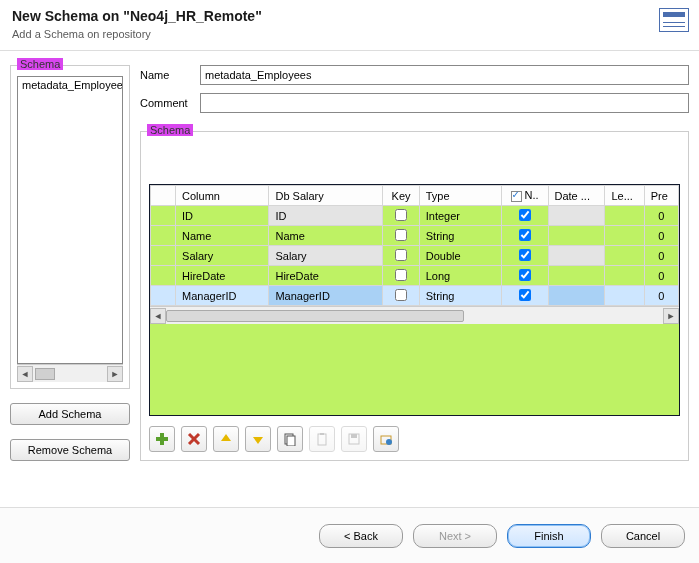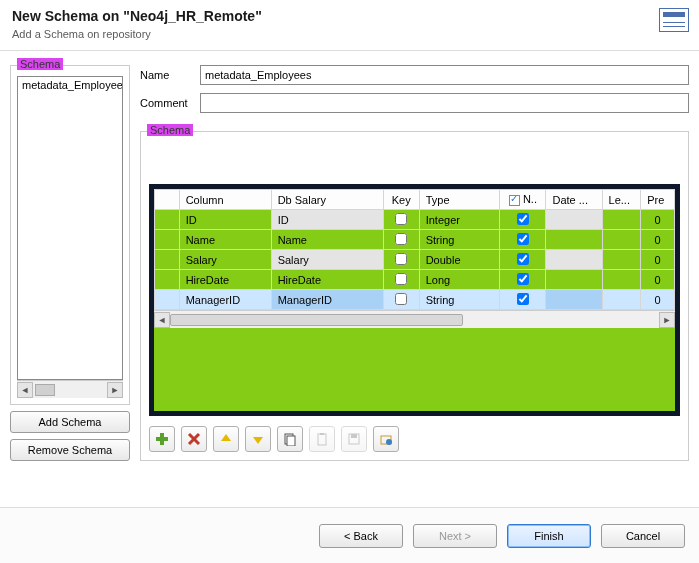--- a/index.html
+++ b/index.html
@@ -14,46 +14,46 @@
   .left { width: 120px; display:flex; flex-direction:column; }
   .group { border: 1px solid #ccc; position: relative; padding: 10px 6px 6px; }
   .group-lbl { position: absolute; top: -8px; left: 6px; background: #d946ef; padding: 0 3px; font-size: 11px; color: #333; }
   .schema-list { border: 1px solid #888; background: #fff; height: 260px; overflow: hidden; }
   .schema-list .item { padding: 2px 4px; white-space: nowrap; overflow: hidden; background: #fff; cursor: default; }
   .hscroll { height: 18px; display:flex; align-items:center; border-top:1px solid #ccc; background:#f0f0f0; }
   .hscroll .arr { width:16px; height:16px; background:#e5e5e5; border:1px solid #bbb; font-size:9px; text-align:center; line-height:14px; color:#555; }
   .hscroll .thumb { width:20px; height:12px; background:#d0d0d0; border:1px solid #aaa; margin-left:2px; }
   .hscroll .track { flex:1; }
   .btn { display:block; width:100%; margin-top:8px; padding:4px 0; background:linear-gradient(#fdfdfd,#e8e8e8); border:1px solid #9a9a9a; border-radius:3px; font-size:11px; text-align:center; cursor:pointer; }
-  .left .btn { margin-top: 6px; }
+  .left .btn { margin-top: 14px; }
   .right { flex:1; display:flex; flex-direction:column; }
   .form-row { display:flex; align-items:center; margin-bottom:8px; }
   .form-row label { width:60px; font-size:11px; }
   .form-row input { flex:1; border:1px solid #888; padding:2px 4px; font-size:11px; height:20px; }
   .schema-group { border:1px solid #ccc; position:relative; padding:22px 8px 8px; margin-top:10px; flex:1; display:flex; flex-direction:column; }
   .schema-group .group-lbl { top:-8px; }
-  .table-wrap { border:5px solid #0f172a; background:#84cc16; flex:1; overflow:hidden; position:relative; margin-top:30px; }
+  .table-wrap { border:1px solid #0f172a; background:#bef264; flex:1; overflow:hidden; position:relative; margin-top:30px; }
   table { border-collapse: collapse; width: 100%; font-size: 11px; }
   th, td { border: 1px solid #d6d6d6; padding: 2px 6px; height: 20px; text-align:left; white-space:nowrap; overflow:hidden; }
   th { background:#fdfdfd; font-weight:400; position:relative; }
   th.check, td.check { text-align:center; width:28px; }
   .row-even td.dbcol, .row-even td.datep { background:#e4e4e4; }
   tr.selected td { background:#cde6ff !important; }
   tr.selected td.dbcol, tr.selected td.datep { background:#a9d1f5 !important; }
   td.numcell, td.pre { text-align:center; }
   input[type=checkbox]{ width:12px; height:12px; }
   .tbl-hscroll { height:18px; display:flex; align-items:center; background:#f0f0f0; border-top:1px solid #ccc; }
   .tbl-hscroll .arr { width:16px; height:16px; background:#e5e5e5; border:1px solid #bbb; font-size:9px; text-align:center; line-height:14px; color:#555; }
   .tbl-hscroll .track { flex:1; position:relative; height:14px; }
   .tbl-hscroll .thumb { position:absolute; left:0; width:60%; height:12px; top:1px; background:#d9d9d9; border:1px solid #aaa; border-radius:2px; }
   .toolbar { display:flex; gap:6px; margin-top:10px; }
   .tbtn { width:26px; height:26px; border:1px solid #b0b0b0; border-radius:3px; background:linear-gradient(#fefefe,#ececec); display:flex; align-items:center; justify-content:center; cursor:pointer; }
   .tbtn.disabled { opacity:.45; cursor:default; }
   .footer { position:absolute; bottom:0; left:0; right:0; height:56px; border-top:1px solid #ddd; display:flex; align-items:center; justify-content:flex-end; gap:10px; padding:0 14px; background:#fbfbfb; }
-  .footer .fbtn { min-width:84px; padding:5px 14px; border:1px solid #9a9a9a; border-radius:3px; background:linear-gradient(#fdfdfd,#e8e8e8); font-size:11px; cursor:pointer; }
+  .footer .fbtn { min-width:84px; padding:5px 14px; border:1px solid #9a9a9a; border-radius:10px; background:linear-gradient(#fdfdfd,#e8e8e8); font-size:11px; cursor:pointer; }
   .footer .fbtn.primary { border-color:#2e7bd1; background:linear-gradient(#eaf3ff,#cfe5ff); box-shadow:0 0 0 1px #8cc0f4 inset; }
   .footer .fbtn.disabled { color:#999; cursor:default; }
   .col-blank{width:22px;} .col-column{width:82px;} .col-db{width:100px;} .col-key{width:36px;} .col-type{width:72px;} .col-n{width:30px;} .col-date{width:50px;} .col-le{width:30px;} .col-pre{width:30px;}
   .chkhdr { display:inline-block; width:11px; height:11px; border:1px solid #888; background:#fff; position:relative; margin-right:3px; vertical-align:middle;}
   .chkhdr::after{content:"✓"; position:absolute; top:-3px; left:0; font-size:10px; color:#2e7bd1;}
 </style>
 </head>
 <body>
 
 <div class="hdr">

